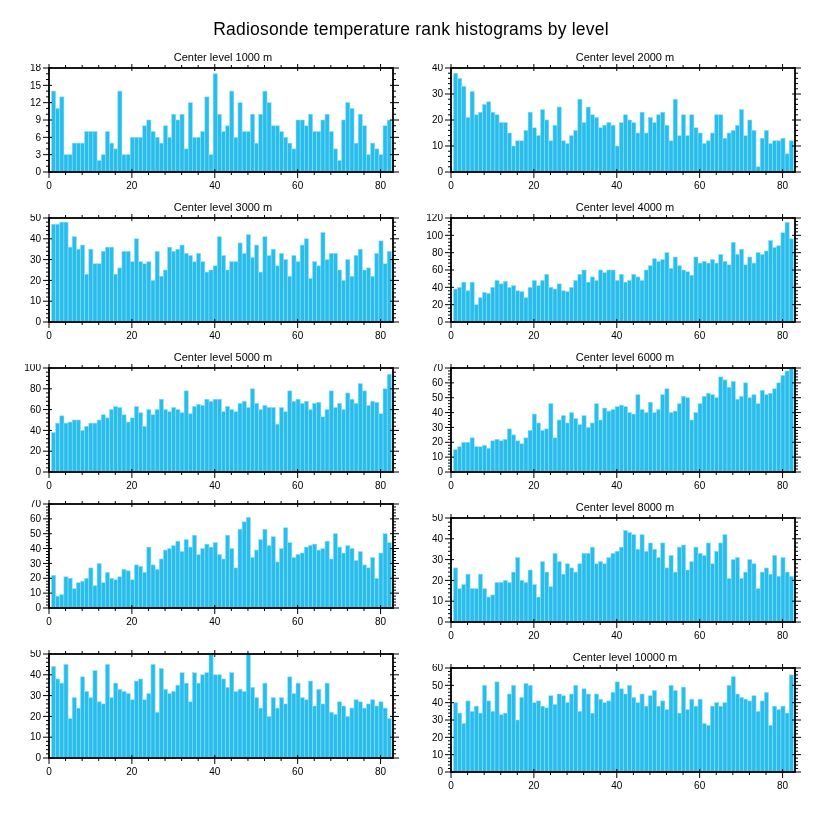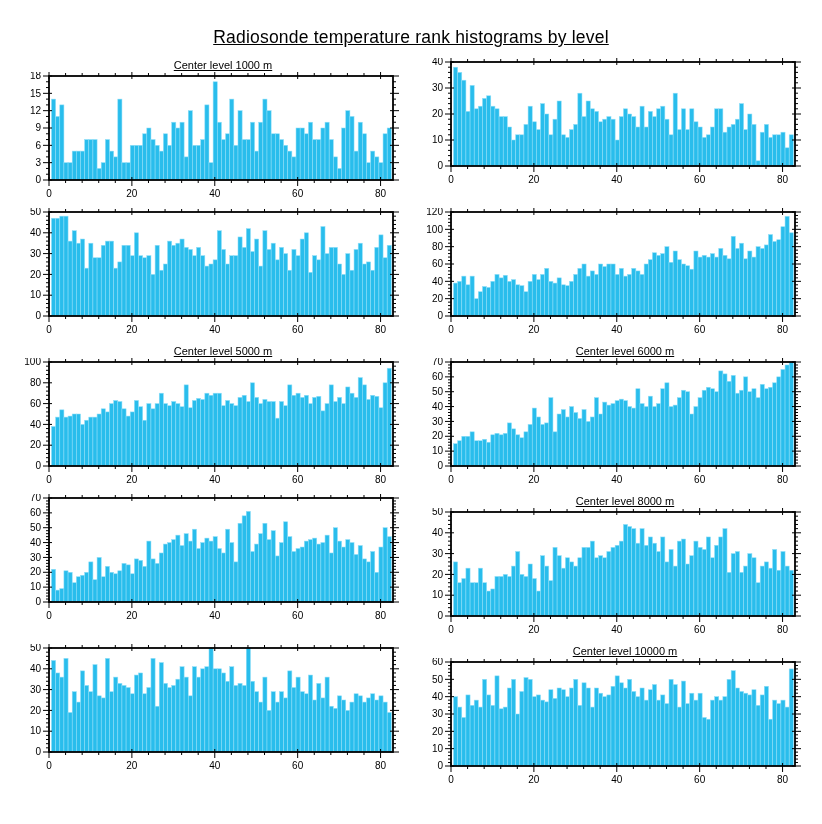--- a/index.html
+++ b/index.html
@@ -1,20 +1,20 @@
 <!DOCTYPE html>
 <html><head>
 <meta charset="utf-8">
 <style>
   html,body{margin:0;padding:0;background:#ffffff;}
   body{
     width:822px;height:824px;overflow:hidden;
     font-family:"Liberation Sans", sans-serif;color:#000;
   }
-  .figure{width:822px;height:824px;box-sizing:border-box;padding-top:25px;text-decoration:underline;}
+  .figure{width:822px;height:824px;box-sizing:border-box;padding-top:17px;}
   .fig-title{
     text-align:center;font-size:17.5px;letter-spacing:.2px;
     margin:2px 0 10px 0;color:#000;
   }
   .grid{
     width:804px;margin:0 auto;
     display:grid;grid-template-columns:402px 402px;grid-row-gap:9px;
   }
   .panel{width:402px;}
   .ptitle{
@@ -126,20 +126,21 @@
           <text x="32" y="111.20" text-anchor="end" font-size="10">0</text>
           <text x="32" y="93.87" text-anchor="end" font-size="10">3</text>
           <text x="32" y="76.53" text-anchor="end" font-size="10">6</text>
           <text x="32" y="59.20" text-anchor="end" font-size="10">9</text>
           <text x="32" y="41.87" text-anchor="end" font-size="10">12</text>
           <text x="32" y="24.53" text-anchor="end" font-size="10">15</text>
           <text x="32" y="7.20" text-anchor="end" font-size="10">18</text>
         </svg>
     </div>
     <div class="panel">
+      <div class="ptitle">Center level 2000 m</div>
       <svg width="400" height="127" viewBox="0 0 400 127">
           <rect x="42.49" y="9.20" width="4.14" height="98.80" fill="#29bdec" stroke="#8fdef8" stroke-width="0.55"></rect>
           <rect x="46.63" y="14.40" width="4.14" height="93.60" fill="#29bdec" stroke="#8fdef8" stroke-width="0.55"></rect>
           <rect x="50.78" y="22.20" width="4.14" height="85.80" fill="#29bdec" stroke="#8fdef8" stroke-width="0.55"></rect>
           <rect x="54.92" y="53.40" width="4.14" height="54.60" fill="#29bdec" stroke="#8fdef8" stroke-width="0.55"></rect>
           <rect x="59.07" y="27.40" width="4.14" height="80.60" fill="#29bdec" stroke="#8fdef8" stroke-width="0.55"></rect>
           <rect x="63.21" y="50.80" width="4.14" height="57.20" fill="#29bdec" stroke="#8fdef8" stroke-width="0.55"></rect>
           <rect x="67.35" y="48.20" width="4.14" height="59.80" fill="#29bdec" stroke="#8fdef8" stroke-width="0.55"></rect>
           <rect x="71.50" y="40.40" width="4.14" height="67.60" fill="#29bdec" stroke="#8fdef8" stroke-width="0.55"></rect>
           <rect x="75.64" y="37.80" width="4.14" height="70.20" fill="#29bdec" stroke="#8fdef8" stroke-width="0.55"></rect>
@@ -225,20 +226,21 @@
           <text x="371.57" y="125" text-anchor="middle" font-size="10">80</text>
           <text x="32" y="111.20" text-anchor="end" font-size="10">0</text>
           <text x="32" y="85.20" text-anchor="end" font-size="10">10</text>
           <text x="32" y="59.20" text-anchor="end" font-size="10">20</text>
           <text x="32" y="33.20" text-anchor="end" font-size="10">30</text>
           <text x="32" y="7.20" text-anchor="end" font-size="10">40</text>
         </svg>
     </div>
 
     <div class="panel">
+      <div class="ptitle">Center level 3000 m</div>
       <svg width="400" height="127" viewBox="0 0 400 127">
           <rect x="42.49" y="10.24" width="4.14" height="97.76" fill="#29bdec" stroke="#8fdef8" stroke-width="0.55"></rect>
           <rect x="46.63" y="10.24" width="4.14" height="97.76" fill="#29bdec" stroke="#8fdef8" stroke-width="0.55"></rect>
           <rect x="50.78" y="8.16" width="4.14" height="99.84" fill="#29bdec" stroke="#8fdef8" stroke-width="0.55"></rect>
           <rect x="54.92" y="8.16" width="4.14" height="99.84" fill="#29bdec" stroke="#8fdef8" stroke-width="0.55"></rect>
           <rect x="59.07" y="33.12" width="4.14" height="74.88" fill="#29bdec" stroke="#8fdef8" stroke-width="0.55"></rect>
           <rect x="63.21" y="22.72" width="4.14" height="85.28" fill="#29bdec" stroke="#8fdef8" stroke-width="0.55"></rect>
           <rect x="67.35" y="35.20" width="4.14" height="72.80" fill="#29bdec" stroke="#8fdef8" stroke-width="0.55"></rect>
           <rect x="71.50" y="31.04" width="4.14" height="76.96" fill="#29bdec" stroke="#8fdef8" stroke-width="0.55"></rect>
           <rect x="75.64" y="60.16" width="4.14" height="47.84" fill="#29bdec" stroke="#8fdef8" stroke-width="0.55"></rect>
@@ -324,20 +326,21 @@
           <text x="371.57" y="125" text-anchor="middle" font-size="10">80</text>
           <text x="32" y="111.20" text-anchor="end" font-size="10">0</text>
           <text x="32" y="90.40" text-anchor="end" font-size="10">10</text>
           <text x="32" y="69.60" text-anchor="end" font-size="10">20</text>
           <text x="32" y="48.80" text-anchor="end" font-size="10">30</text>
           <text x="32" y="28.00" text-anchor="end" font-size="10">40</text>
           <text x="32" y="7.20" text-anchor="end" font-size="10">50</text>
         </svg>
     </div>
     <div class="panel">
+      <div class="ptitle">Center level 4000 m</div>
       <svg width="400" height="127" viewBox="0 0 400 127">
           <rect x="42.49" y="75.07" width="4.14" height="32.93" fill="#29bdec" stroke="#8fdef8" stroke-width="0.55"></rect>
           <rect x="46.63" y="73.33" width="4.14" height="34.67" fill="#29bdec" stroke="#8fdef8" stroke-width="0.55"></rect>
           <rect x="50.78" y="68.13" width="4.14" height="39.87" fill="#29bdec" stroke="#8fdef8" stroke-width="0.55"></rect>
           <rect x="54.92" y="76.80" width="4.14" height="31.20" fill="#29bdec" stroke="#8fdef8" stroke-width="0.55"></rect>
           <rect x="59.07" y="68.13" width="4.14" height="39.87" fill="#29bdec" stroke="#8fdef8" stroke-width="0.55"></rect>
           <rect x="63.21" y="90.67" width="4.14" height="17.33" fill="#29bdec" stroke="#8fdef8" stroke-width="0.55"></rect>
           <rect x="67.35" y="83.73" width="4.14" height="24.27" fill="#29bdec" stroke="#8fdef8" stroke-width="0.55"></rect>
           <rect x="71.50" y="78.53" width="4.14" height="29.47" fill="#29bdec" stroke="#8fdef8" stroke-width="0.55"></rect>
           <rect x="75.64" y="79.40" width="4.14" height="28.60" fill="#29bdec" stroke="#8fdef8" stroke-width="0.55"></rect>

